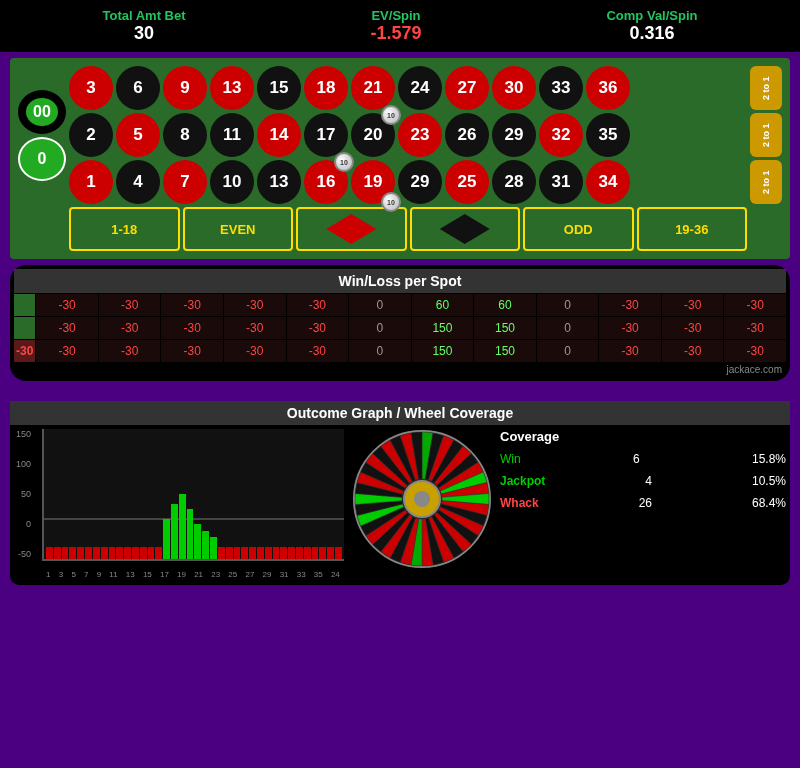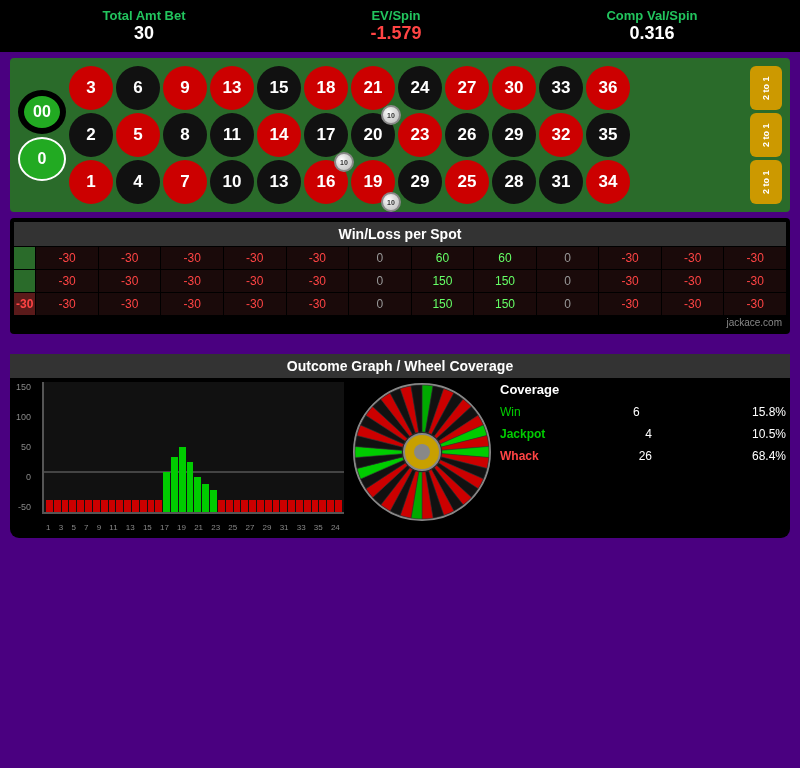--- a/index.html
+++ b/index.html
@@ -178,21 +178,21 @@
       background: #111;
       clip-path: polygon(50% 0%, 100% 50%, 50% 100%, 0% 50%);
       display: inline-block;
     }
 
     
     .wl-section {
       background: #000;
       margin: 4px 10px;
       padding: 4px;
-      border-radius: 4px;
+      border-radius: 16px;
     }
     .wl-title {
       color: #fff;
       font-size: 14px;
       font-weight: bold;
       text-align: center;
       padding: 4px 0;
       background: #333;
     }
     .wl-cell {
@@ -288,21 +288,21 @@
   <div class="header-section">
     <div class="header-label">Comp Val/Spin</div>
     <div class="header-value positive">0.316</div>
   </div>
 </div>
 
 <div class="roulette-table">
   <div class="number-rows">
 
     <div class="zero-col">
-      <div class="zero-cell" style="border:6px solid #000000;text-align:right;">00</div>
+      <div class="zero-cell" style="border:8px solid #000000;text-align:right;">00</div>
       <div class="zero-cell" style="border:2px solid #fff;">0</div>
     </div>
 
     <div style="flex:1; display:flex; flex-direction:column; gap:3px;">
 
       <div style="display:flex; gap:3px;">
         <div class="num-cell red">3</div>
         <div class="num-cell black">6</div>
         <div class="num-cell red">9</div>
         <div class="num-cell red">13</div>
@@ -357,20 +357,32 @@
     </div>
 
     <div class="col-2to1">
       <div class="col-2to1-cell">2 to 1</div>
       <div class="col-2to1-cell">2 to 1</div>
       <div class="col-2to1-cell">2 to 1</div>
     </div>
   </div>
 
 
+  <div class="bottom-row" style="margin-left: 51px; margin-right: 35px; margin-top:3px;">
+    <div class="bet-cell" style="flex:1; background:#2a6b2a; border:2px solid #ffdd00; color:#ffdd00; font-size:13px; font-weight:bold; text-align:center; padding:5px 0; border-radius:4px; display:flex; align-items:center; justify-content:center;">1-18</div>
+    <div class="bet-cell" style="flex:1; background:#2a6b2a; border:2px solid #ffdd00; color:#ffdd00; font-size:13px; font-weight:bold; text-align:center; padding:5px 0; border-radius:4px; display:flex; align-items:center; justify-content:center;">EVEN</div>
+    <div class="bet-cell" style="flex:1; background:#2a6b2a; border:2px solid #ffdd00; padding:5px 0; border-radius:4px; display:flex; align-items:center; justify-content:center;">
+      <div class="diamond-red"></div>
+    </div>
+    <div class="bet-cell" style="flex:1; background:#2a6b2a; border:2px solid #ffdd00; padding:5px 0; border-radius:4px; display:flex; align-items:center; justify-content:center;">
+      <div class="diamond-black"></div>
+    </div>
+    <div class="bet-cell" style="flex:1; background:#2a6b2a; border:2px solid #ffdd00; color:#ffdd00; font-size:13px; font-weight:bold; text-align:center; padding:5px 0; border-radius:4px; display:flex; align-items:center; justify-content:center;">ODD</div>
+    <div class="bet-cell" style="flex:1; background:#2a6b2a; border:2px solid #ffdd00; color:#ffdd00; font-size:13px; font-weight:bold; text-align:center; padding:5px 0; border-radius:4px; display:flex; align-items:center; justify-content:center;">19-36</div>
+  </div>
 </div>
 
 <div class="wl-section">
   <div class="wl-title">Win/Loss per Spot</div>
   <div style="display:flex; gap:1px; margin-top:1px;">
 
     <div style="display:flex; flex-direction:column; gap:1px;">
       <div class="wl-cell" style="background:#2a6b2a; color:#fff; height:22px;"></div>
       <div class="wl-cell" style="background:#2a6b2a; color:#fff; height:22px;"></div>
       <div class="wl-cell" style="background:#5a1a1a; color:#ff4444; height:22px; font-weight:bold;">-30</div>

